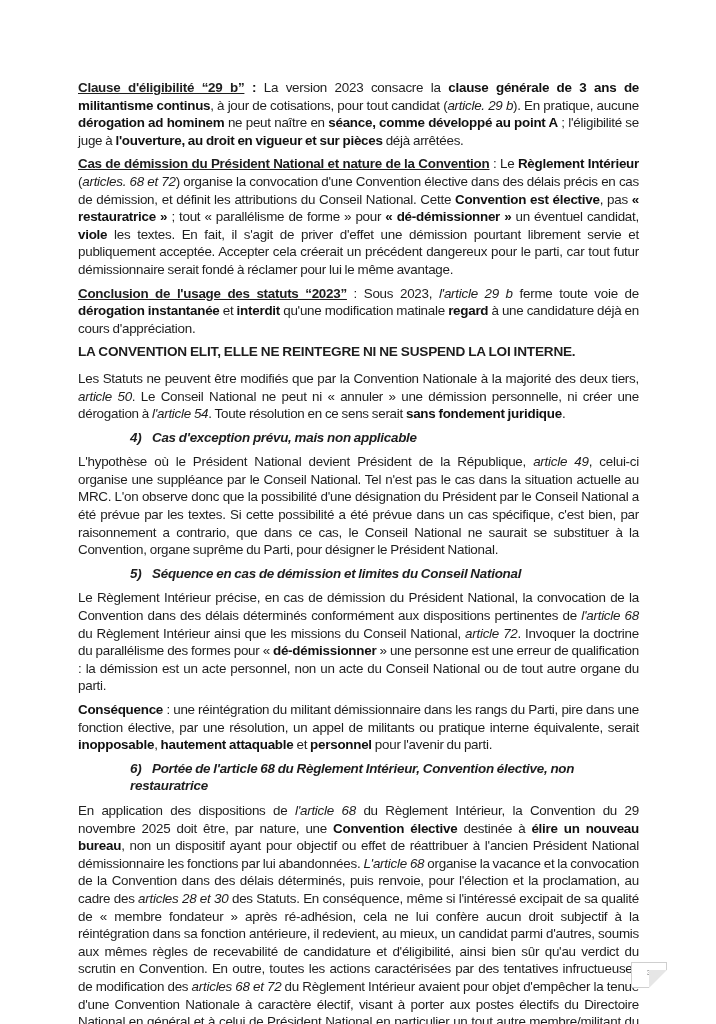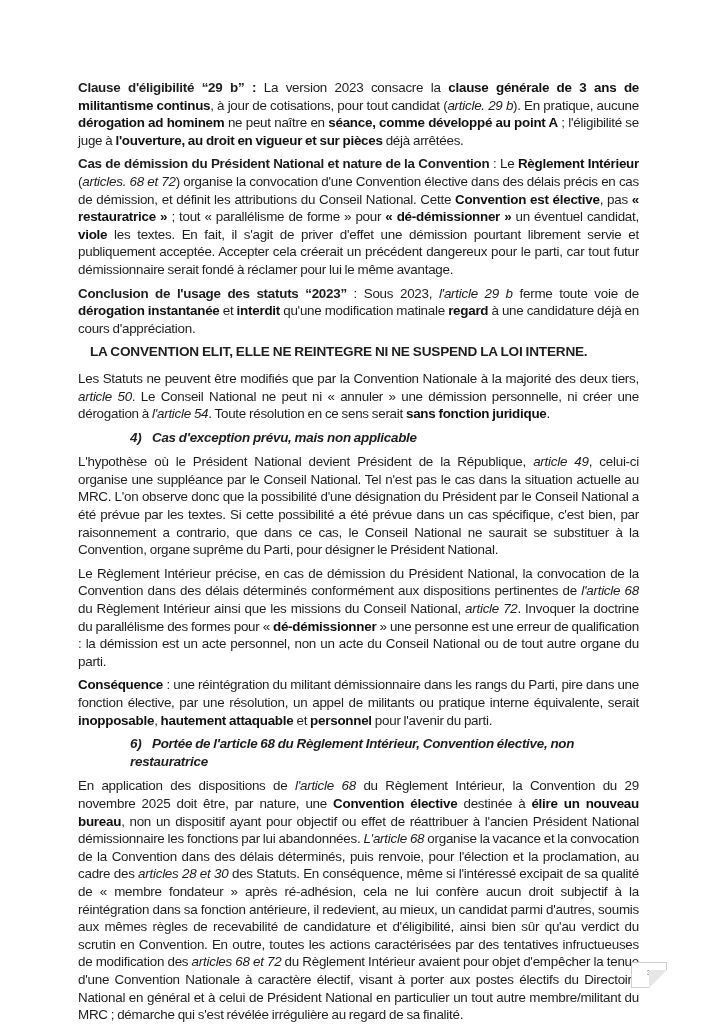--- a/index.html
+++ b/index.html
@@ -8,23 +8,23 @@
       position: absolute; left: 78px; top: 79px; width: 561px;
       font-family: "Liberation Sans", sans-serif;
       color: #1e1e1e;
       font-size: 13.4px;
       line-height: 17.6px;
       letter-spacing: -0.25px;
       word-spacing: -0.5px;
     }
     .p { margin: 0 0 6px 0; text-align: justify; }
     .p b, .p strong { font-weight: bold; color: #111; }
-    .u { font-weight: bold; }
+    .u { text-decoration: underline; font-weight: bold; }
     .bi { font-weight: normal; font-style: italic; }
-    .caps { font-weight: bold; margin: 2px 0 9px 12px; font-size: 13.6px; letter-spacing: -0.2px; }
+    .caps { font-weight: bold; margin: 2px 0 9px 0; font-size: 13.6px; letter-spacing: -0.2px; }
     .h { font-weight: bold; font-style: italic; margin: 0 0 7px 0; padding-left: 52px; }
     .h .num { display: inline-block; width: 22px; }
     .pagebox {
       position: absolute; left: 631px; top: 962px; width: 34px; height: 24px;
       border: 1px solid #cfcfcf; background: #fff;
       font-family: "Liberation Sans", sans-serif; font-size: 8px; color: #777;
       text-align: center; line-height: 20px;
     }
     .pagebox .fold {
       position: absolute; right: -1px; bottom: -1px; width: 0; height: 0;
@@ -45,28 +45,29 @@
     <span class="u">Cas de démission du Président National et nature de la Convention</span><span> : Le </span><b>Règlement Intérieur</b><span> (</span><span class="bi">articles. 68 et 72</span><span>) organise la convocation d'une Convention élective dans des délais précis en cas de démission, et définit les attributions du Conseil National. Cette </span><b>Convention est élective</b><span>, pas </span><b>« restauratrice »</b><span> ; tout « parallélisme de forme » pour </span><b>« dé-démissionner »</b><span> un éventuel candidat, </span><b>viole</b><span> les textes. En fait, il s'agit de priver d'effet une démission pourtant librement servie et publiquement acceptée. Accepter cela créerait un précédent dangereux pour le parti, car tout futur démissionnaire serait fondé à réclamer pour lui le même avantage.</span>
   </p>
 
   <p class="p">
     <span class="u">Conclusion de l'usage des statuts “2023”</span><span> : Sous 2023, </span><span class="bi">l'article 29 b</span><span> ferme toute voie de </span><b>dérogation instantanée</b><span> et </span><b>interdit</b><span> qu'une modification matinale </span><b>regard</b><span> à une candidature déjà en cours d'appréciation.</span>
   </p>
 
   <p class="caps">LA CONVENTION ELIT, ELLE NE REINTEGRE NI NE SUSPEND LA LOI INTERNE.</p>
 
   <p class="p">
-    <span>Les Statuts ne peuvent être modifiés que par la Convention Nationale à la majorité des deux tiers, </span><span class="bi">article 50</span><span>. Le Conseil National ne peut ni « annuler » une démission personnelle, ni créer une dérogation à </span><span class="bi">l'article 54</span><span>.  Toute résolution en ce sens serait </span><b>sans fonction juridique</b><span>.</span>
+    <span>Les Statuts ne peuvent être modifiés que par la Convention Nationale à la majorité des deux tiers, </span><span class="bi">article 50</span><span>. Le Conseil National ne peut ni « annuler » une démission personnelle, ni créer une dérogation à </span><span class="bi">l'article 54</span><span>.  Toute résolution en ce sens serait </span><b>sans fondement juridique</b><span>.</span>
   </p>
 
   <p class="h"><span class="num">4)</span><span>Cas d'exception prévu, mais non applicable</span></p>
   <p class="p">
     <span>L'hypothèse où le Président National devient Président de la République, </span><span class="bi">article 49</span><span>, celui-ci organise une suppléance par le Conseil National. Tel n'est pas le cas dans la situation actuelle au MRC. L'on observe donc que la possibilité d'une désignation du Président par le Conseil National a été prévue par les textes. Si cette possibilité a été prévue dans un cas spécifique, c'est bien, par raisonnement a contrario, que dans ce cas, le Conseil National ne saurait se substituer à la Convention, organe suprême du Parti, pour désigner le Président National.</span>
   </p>
 
+  <p class="h"><span class="num">5)</span><span>Séquence en cas de démission et limites du Conseil National</span></p>
   <p class="p">
     <span>Le Règlement Intérieur précise, en cas de démission du Président National, la convocation de la Convention dans des délais déterminés conformément aux dispositions pertinentes de </span><span class="bi">l'article 68</span><span> du Règlement Intérieur ainsi que les missions du Conseil National, </span><span class="bi">article 72</span><span>. Invoquer la doctrine du parallélisme des formes pour « </span><b>dé-démissionner</b><span> » une personne est une erreur de qualification : la démission est un acte personnel, non un acte du Conseil National ou de tout autre organe du parti.</span>
   </p>
   <p class="p">
     <b>Conséquence</b><span> : une réintégration du militant démissionnaire dans les rangs du Parti, pire dans une fonction élective, par une résolution, un appel de militants ou pratique interne équivalente, serait </span><b>inopposable</b><span>, </span><b>hautement attaquable</b><span> et </span><b>personnel</b><span> pour l'avenir du parti.</span>
   </p>
 
   <p class="h"><span class="num">6)</span><span>Portée de l'article 68 du Règlement Intérieur, Convention élective, non restauratrice</span></p>
   <p class="p">
     <span>En application des dispositions de </span><span class="bi">l'article 68</span><span> du Règlement Intérieur, la Convention du 29 novembre 2025 doit être, par nature, une </span><b>Convention élective</b><span> destinée à </span><b>élire un nouveau bureau</b><span>, non un dispositif ayant pour objectif ou effet de réattribuer à l'ancien Président National démissionnaire les fonctions par lui abandonnées. </span><span class="bi">L'article 68</span><span> organise la vacance et la convocation de la Convention dans des délais déterminés, puis renvoie, pour l'élection et la proclamation, au cadre des </span><span class="bi">articles 28 et 30</span><span> des Statuts. En conséquence, même si l'intéressé excipait de sa qualité de « membre fondateur » après ré-adhésion, cela ne lui confère aucun droit subjectif à la réintégration dans sa fonction antérieure, il redevient, au mieux, un candidat parmi d'autres, soumis aux mêmes règles de recevabilité de candidature et d'éligibilité, ainsi bien sûr qu'au verdict du scrutin en Convention. En outre, toutes les actions caractérisées par des tentatives infructueuses de modification des </span><span class="bi">articles 68 et 72</span><span> du Règlement Intérieur avaient pour objet d'empêcher la tenue d'une Convention Nationale à caractère électif, visant à porter aux postes électifs du Directoire National en général et à celui de Président National en particulier un tout autre membre/militant du MRC ; démarche qui s'est révélée irrégulière au regard de sa finalité.</span>

